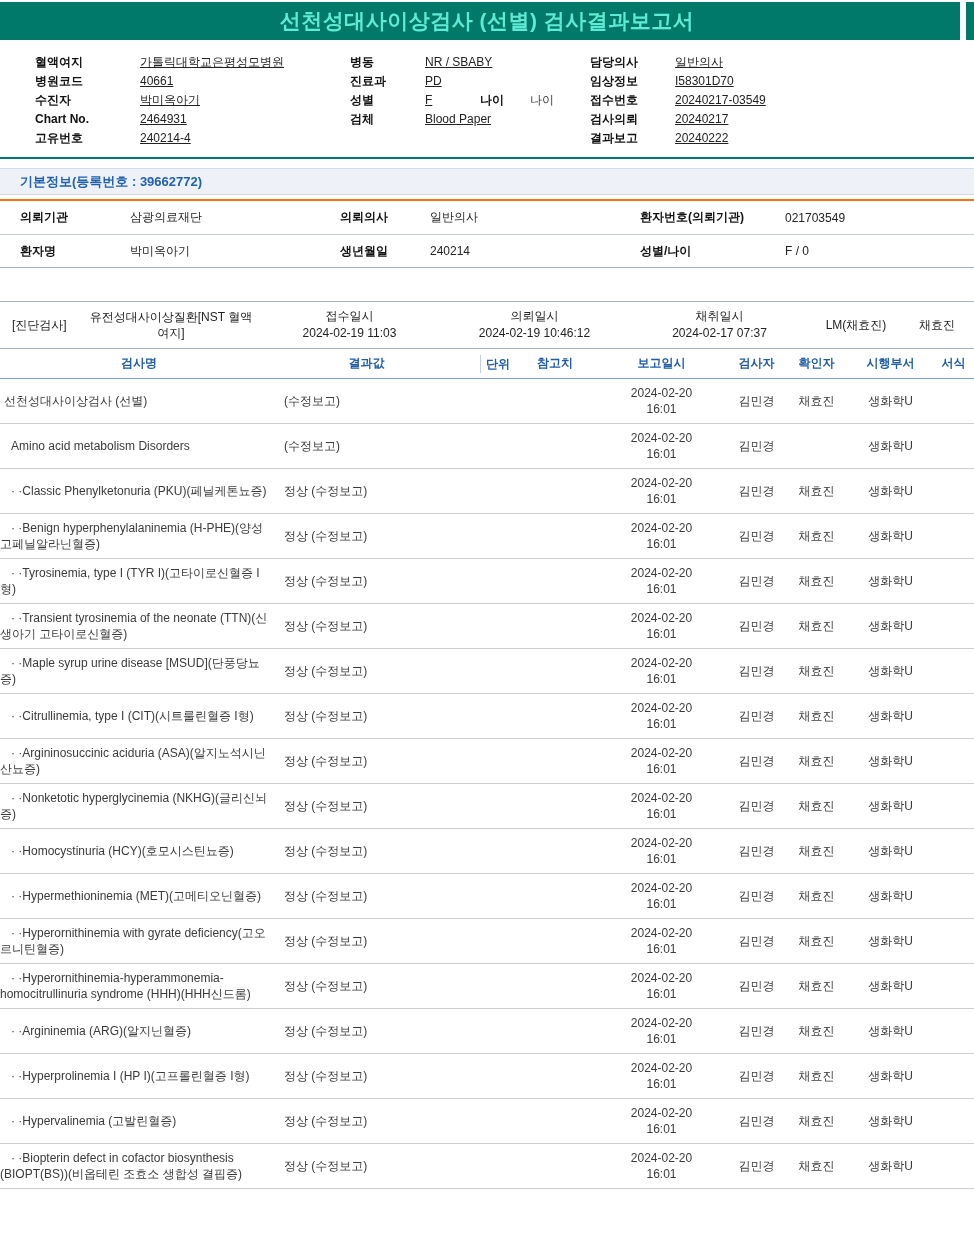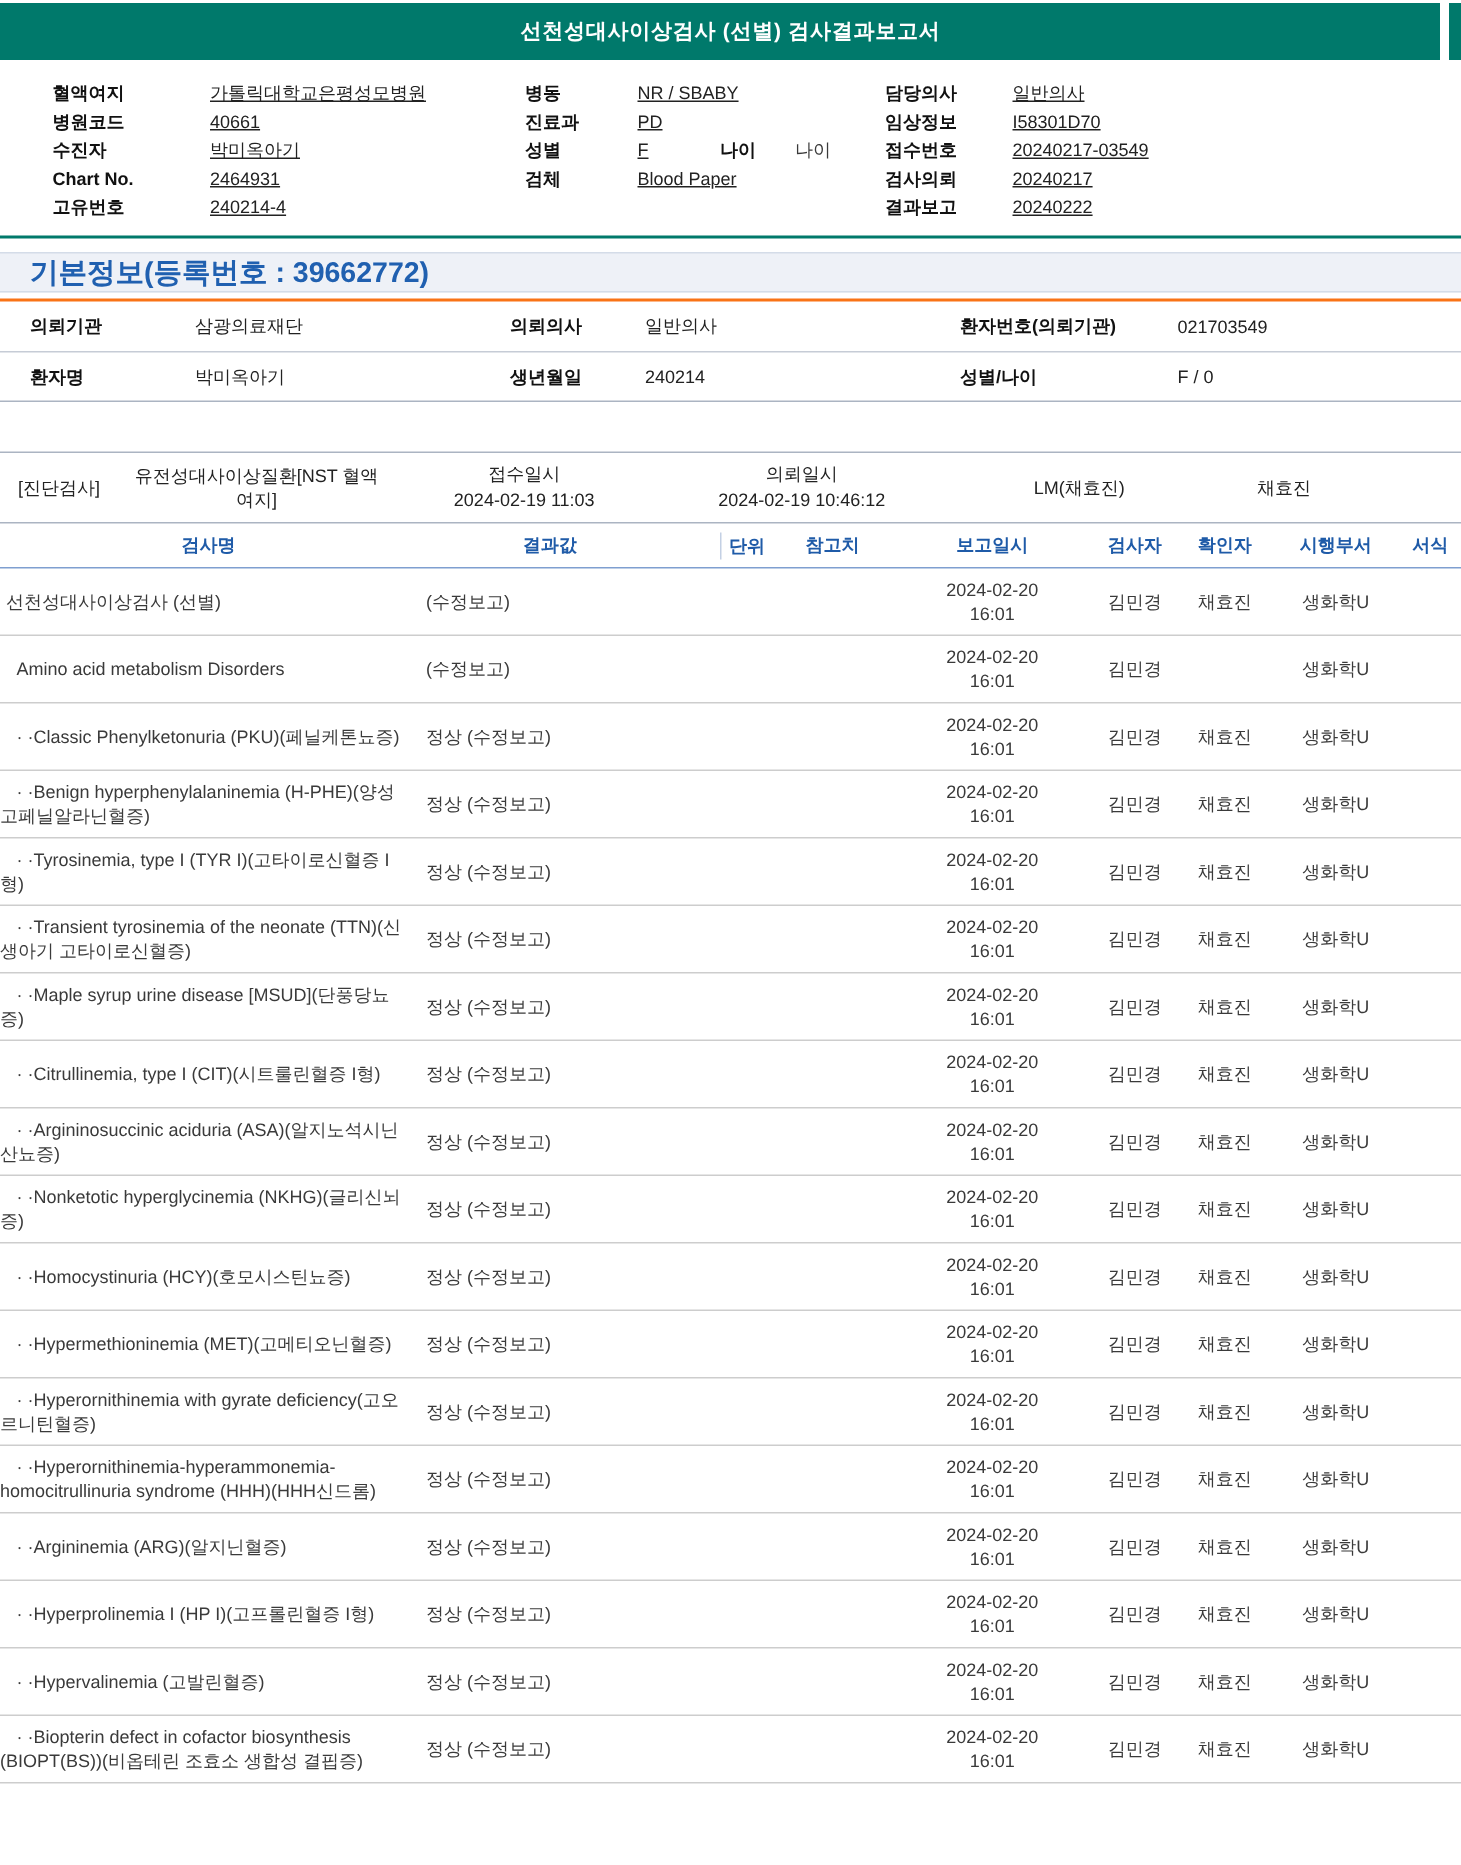--- a/index.html
+++ b/index.html
@@ -7,21 +7,21 @@
   body {
     width:974px; height:1243px; overflow:hidden; position:relative;
     font-family:"Liberation Sans","DejaVu Sans",sans-serif;
     font-size:12px; color:#3a3a3a;
   }
 
   
   .titlebar { position:relative; margin-top:2px; height:38px; background:#00796B;
     display:flex; align-items:center; justify-content:center; }
   .titlebar .scroll-gap { position:absolute; right:8px; top:0; width:6px; height:38px; background:#fff; }
-  .title { color:#ffffff; font-size:14px; font-weight:bold; letter-spacing:.5px; }
+  .title { color:#5eead4; font-size:21px; font-weight:bold; letter-spacing:.5px; }
 
   
   .info { display:flex; padding:13px 0 0 35px; }
   .info .col1 { width:315px; }
   .info .col2 { width:240px; }
   .info .col3 { flex:1; }
   .irow { display:flex; line-height:19px; height:19px; }
   .ilbl { font-weight:bold; color:#111; }
   .col1 .ilbl { width:105px; } .col1 .ival { width:210px; }
   .col2 .ilbl { width:75px; }  .col2 .ival { width:165px; }
@@ -31,21 +31,21 @@
   .col2 .irow:not(:nth-child(3)) .ival { width:165px; }
   .col3 .ilbl { width:85px; } .col3 .ival { flex:1; }
   .ival { color:#222;text-decoration:underline; }
 
   .teal-rule { margin-top:9px; height:2px; background:#00796B; }
 
   
   .section-bar { margin-top:9px; height:27px; background:#EEF1F7;
     border-top:1px solid #D4DCE8; border-bottom:1px solid #D4DCE8;
     display:flex; align-items:center; padding-left:20px;
-    color:#2060B0; font-weight:bold; font-size:19px; }
+    color:#2060B0; font-weight:bold; font-size:13px; }
   .binfo { margin-top:4px; border-top:2px solid #f97316; border-bottom:1px solid #ABB4C2; }
   .brow { display:grid; grid-template-columns:130px 190px 110px 190px 165px 1fr;
     height:33px; align-items:center; }
   .brow + .brow { border-top:1px solid #C6CCD6; }
   .blbl { font-weight:bold; color:#111; padding-left:20px; }
   .bval { color:#222; }
 
   
   .order { margin-top:33px; border-top:1px solid #ABB4C2; border-bottom:1px solid #ABB4C2;
     display:grid; grid-template-columns:85px 172px 185px 185px 185px 88px 1fr;
@@ -178,20 +178,24 @@
   <div class="ocat">[진단검사]</div>
   <div class="ogroup">유전성대사이상질환[NST 혈액여지]</div>
   <div class="odt">
     <span class="olbl">접수일시</span>
     <span>2024-02-19 11:03</span>
   </div>
   <div class="odt">
     <span class="olbl">의뢰일시</span>
     <span>2024-02-19 10:46:12</span>
   </div>
+  <div class="odt">
+    <span class="olbl">채취일시</span>
+    <span>2024-02-17 07:37</span>
+  </div>
   <div class="ocol">LM(채효진)</div>
   <div class="ocol">채효진</div>
 </div>
 
 <div class="rhead">
   <div class="hh">검사명</div>
   <div class="hh">결과값</div>
   <div class="hh unit">단위</div>
   <div class="hh">참고치</div>
   <div class="hh">보고일시</div>

